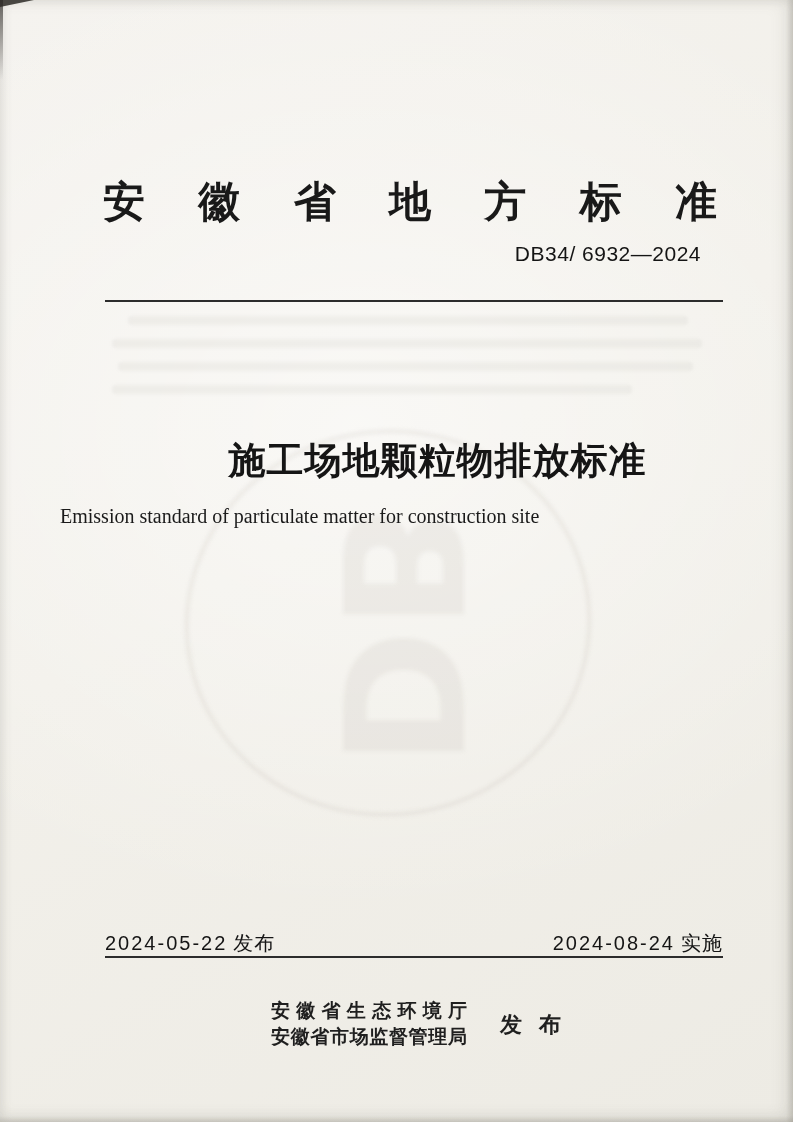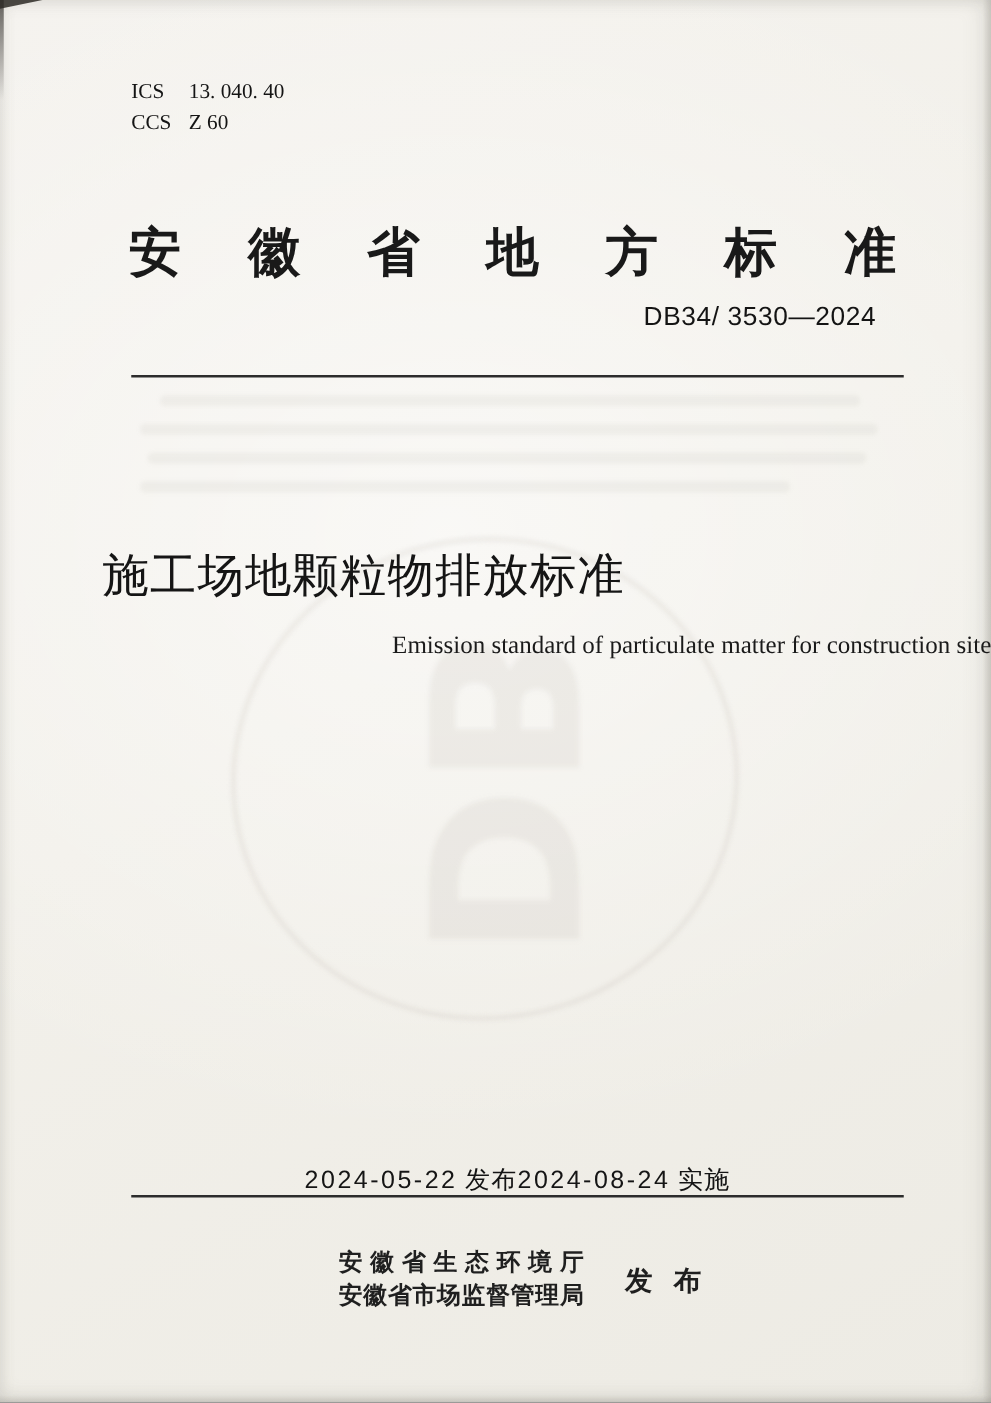--- a/index.html
+++ b/index.html
@@ -55,63 +55,59 @@
   .gl2{left:112px;top:339px;width:590px;}
   .gl3{left:118px;top:362px;width:575px;}
   .gl4{left:112px;top:385px;width:520px;}
   .ghost-stamp{left:185px;top:430px;width:400px;height:380px;border-radius:50%;
     border:3px solid rgba(160,152,138,0.18);filter:blur(2px);transform:rotate(-8deg);}
   .ghost-wm{left:285px;top:515px;width:230px;height:240px;display:flex;
     align-items:center;justify-content:center;
     font-family:"DejaVu Sans", sans-serif;font-weight:900;font-size:165px;line-height:1;
     color:rgba(148,141,126,0.10);filter:blur(2px);transform:rotate(90deg) scaleX(-1);}
 
-  .title-cn{position:absolute;left:82px;right:0;top:436px;
-    font-size:37px;font-weight:400;letter-spacing:1px;color:#151515;white-space:nowrap;}
-  .title-en{position:absolute;left:60px;right:0;top:505px;text-align:right;
+  .title-cn{position:absolute;left:82px;right:0;top:436px;text-align:center;
+    font-size:37px;font-weight:700;letter-spacing:1px;color:#151515;white-space:nowrap;}
+  .title-en{position:absolute;left:60px;right:0;top:505px;text-align:left;
     font-family:"Liberation Serif", serif;font-size:20px;color:#1a1a1a;white-space:nowrap;}
 
   .dates{position:absolute;left:105px;top:930px;width:618px;
-    display:flex;justify-content:center;
+    display:flex;justify-content:space-between;
     font-size:20px;font-weight:500;color:#151515;white-space:nowrap;}
   .dates .date{letter-spacing:2px;}
   .dates .dlabel{margin-left:6px;letter-spacing:1px;}
 
   .publishers{position:absolute;left:271px;top:998px;width:196px;
     font-size:19px;font-weight:600;line-height:26px;color:#1f1f1f;}
   .publish-label{position:absolute;left:500px;top:1010px;
     font-size:22px;font-weight:600;letter-spacing:17px;color:#1f1f1f;white-space:nowrap;}
 </style>
 </head>
 <body>
 
 <div class="page">
 
   <div class="corner-tl"></div>
   <div class="edge-left-sliver"></div>
   <div class="edge-right"></div>
   <div class="edge-bottom"></div>
 
-  <div class="ics-block">
-    <div><span class="lbl">ICS</span><span>13. 040. 40</span></div>
-    <div><span class="lbl">CCS</span><span>Z 60</span></div>
-  </div>
 
 
   <div class="std-name char-justify">
       <span>安</span>
       <span>徽</span>
       <span>省</span>
       <span>地</span>
       <span>方</span>
       <span>标</span>
       <span>准</span>
     </div>
 
-  <div class="doc-number">DB34/ 3530—2024</div>
+  <div class="doc-number">DB34/ 6932—2024</div>
 
   <div class="rule rule-top"></div>
 
   <div class="ghost ghost-line gl1"></div>
   <div class="ghost ghost-line gl2"></div>
   <div class="ghost ghost-line gl3"></div>
   <div class="ghost ghost-line gl4"></div>
   <div class="ghost ghost-stamp"></div>
   <div class="ghost ghost-wm">DB</div>
 

